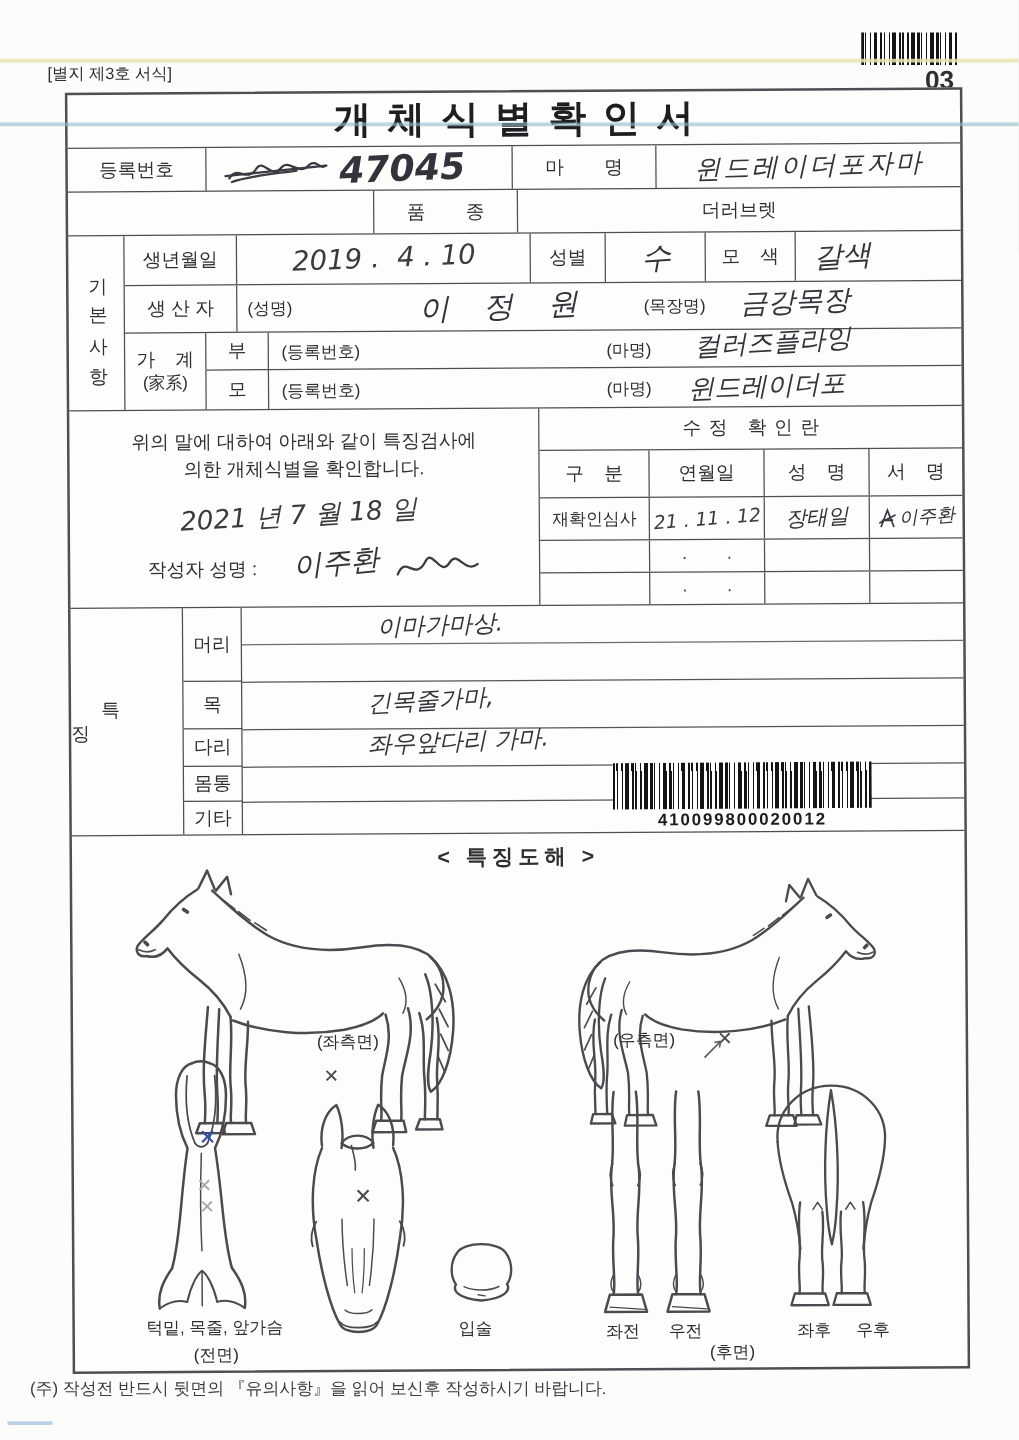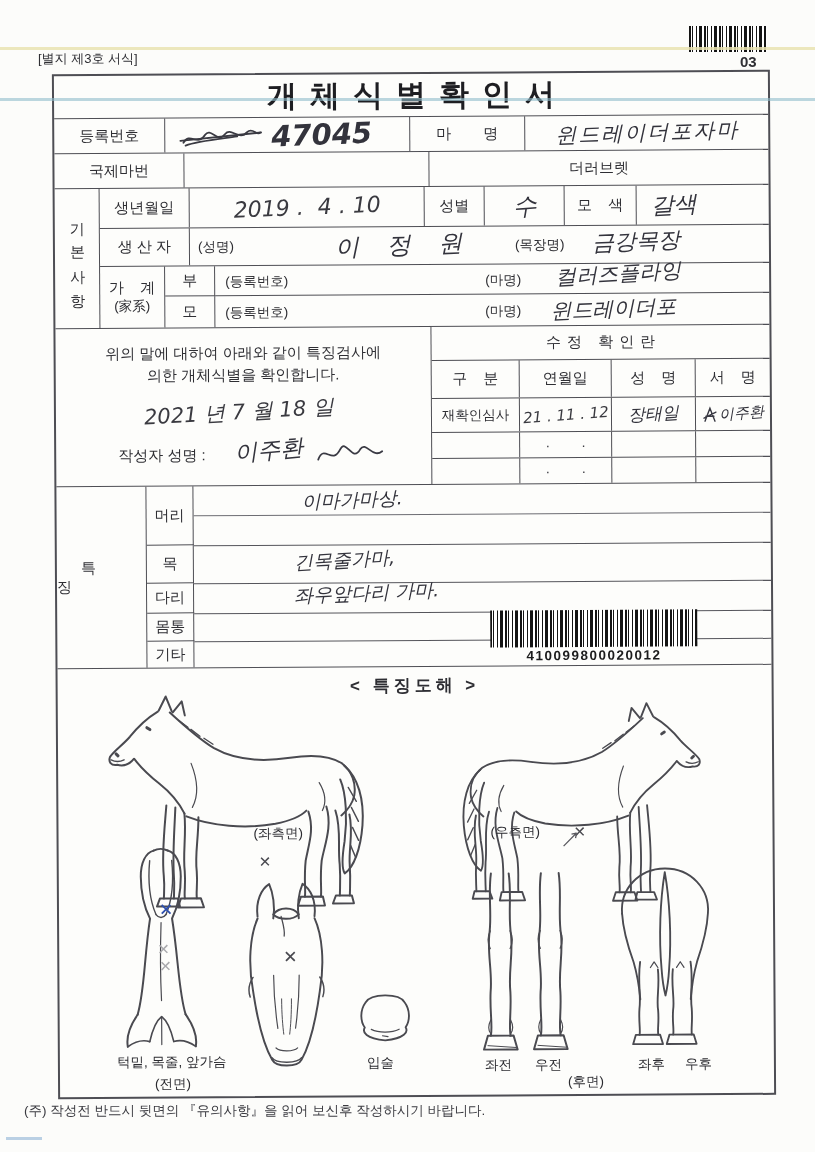--- a/index.html
+++ b/index.html
@@ -44,21 +44,21 @@
 <body>
 
 <div class="page">
 
   <div class="scanline-yellow"></div>
   <div class="scanline-teal"></div>
   <div class="scanline-blue-sm"></div>
 
   <div class="abs" style="left:38px;top:50px;font-size:13px;">[별지 제3호 서식]</div>
   <div class="abs barcode" style="left:689px;top:26px;width:78px;height:26px;"></div>
-  <div class="abs" style="left:740px;top:53px;font-size:15px;font-weight:bold;">03</div>
+  <div class="abs" style="left:740px;top:53px;font-size:21px;font-weight:bold;">03</div>
 
   <div class="sheet">
 
     <div class="t-row cell" style="height:43px;">
       <span class="title">개체식별확인서</span>
     </div>
 
     <div class="t-row" style="height:35px;">
       <div class="cell br lbl" style="width:111px;">등록번호</div>
       <div class="cell br" style="width:245px;justify-content:flex-start;padding-left:12px;">
@@ -71,22 +71,22 @@
         </svg>
         <span class="hw" style="font-size:29px;font-weight:bold;margin-left:8px;transform:rotate(-2deg);">47045</span>
       </div>
       <div class="cell br lbl sp2" style="width:115px;">마 명</div>
       <div class="cell flex1">
         <span class="hw" style="font-size:21px;transform:rotate(-1.5deg);letter-spacing:2px;">윈드레이더포자마</span>
       </div>
     </div>
 
     <div class="t-row" style="height:35px;">
-      <div class="cell br lbl" style="width:130px;">국제마번</div>
       <div class="cell br" style="width:245px;"></div>
+      <div class="cell br lbl sp2" style="width:115px;">품 종</div>
       <div class="cell flex1 lbl">더러브렛</div>
     </div>
 
     <div class="t-row" style="height:140px;">
       <div class="cell br vert" style="width:45px;">기본사항</div>
       <div class="col flex1">
         <div class="row bb" style="height:40px;">
           <div class="cell br lbl" style="width:90px;">생년월일</div>
           <div class="cell br" style="width:235px;">
             <span class="hw dots" style="font-size:22px;transform:rotate(-2deg);">2019 .  4 . 10</span>

